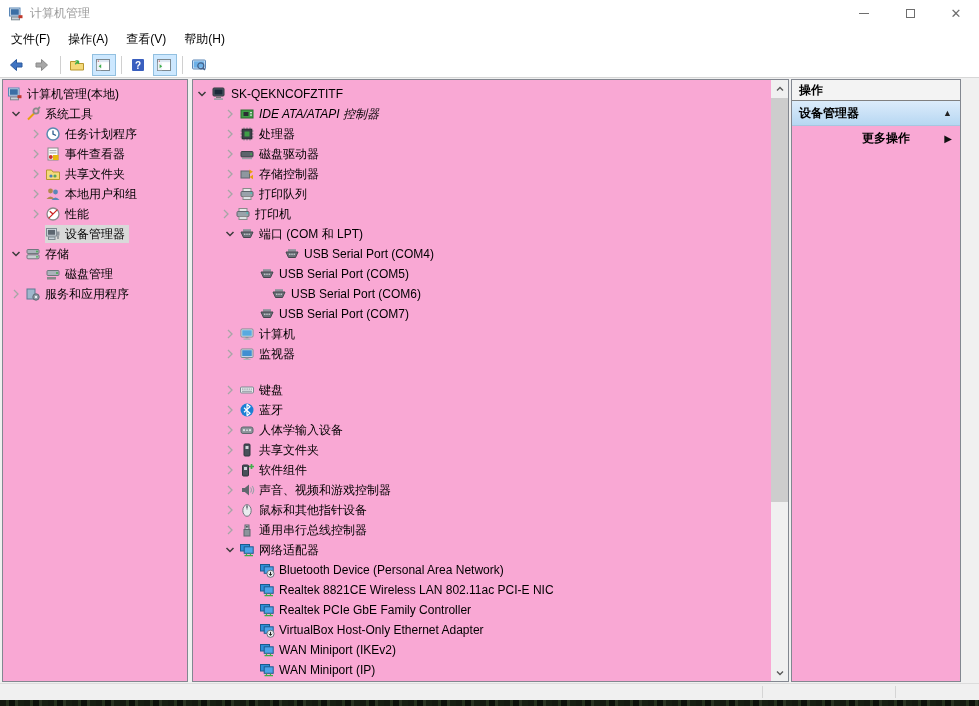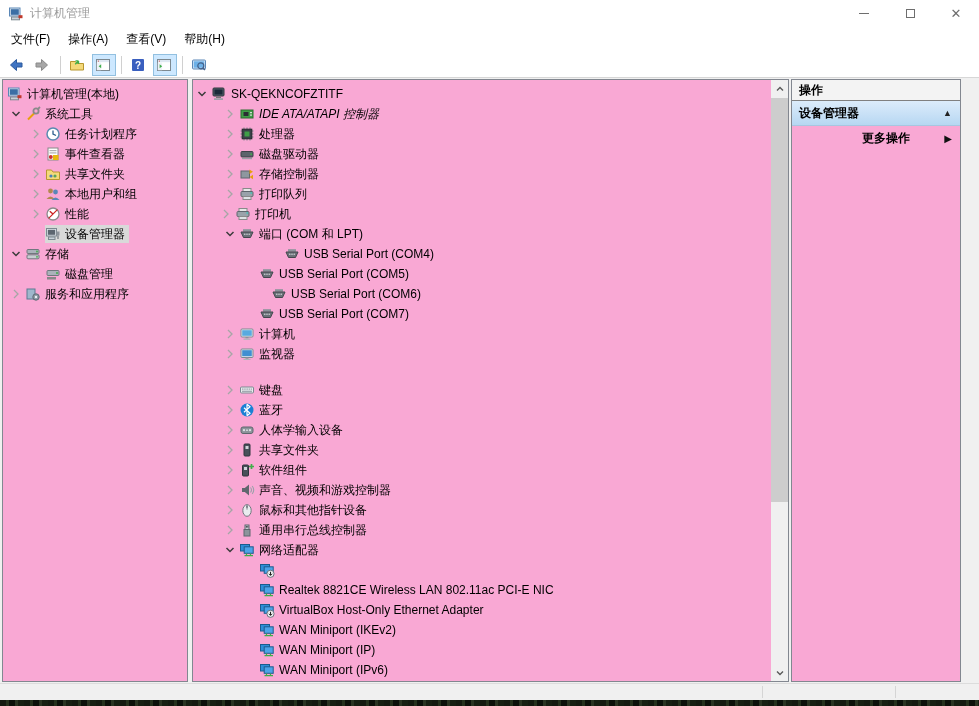--- a/index.html
+++ b/index.html
@@ -751,33 +751,47 @@
             <span class="chev"></span>
             <span class="selwrap">
               <span class="ticon">
                 <svg width="16" height="16" viewBox="0 0 16 16">
                   <rect x="1.5" y="2.5" width="9" height="6.5" fill="#2f8fd8" stroke="#1d5c8e"></rect>
                   <rect x="5.2" y="4.8" width="9" height="6.5" fill="#4da3e8" stroke="#1d5c8e"></rect>
                   <circle cx="11.5" cy="11.8" r="3.6" fill="#e9ecef" stroke="#6f777e"></circle>
                   <path d="M11.5 9.8 v3.4 M10 11.8 l1.5 1.6 1.5 -1.6" stroke="#222" stroke-width="1" fill="none"></path>
                 </svg>
               </span>
+              <span class="tlabel">Bluetooth Device (Personal Area Network)</span>
             </span>
           </div>
           <div class="tree-row" style="padding-left: 48px;">
             <span class="chev"></span>
             <span class="selwrap">
               <span class="ticon">
                 <svg width="16" height="16" viewBox="0 0 16 16">
                   <rect x="1.5" y="2.5" width="9" height="6.5" fill="#2f8fd8" stroke="#1d5c8e"></rect>
                   <rect x="5.2" y="4.8" width="9" height="6.5" fill="#4da3e8" stroke="#1d5c8e"></rect>
                   <path d="M7.5 11.5 v2.2 M11.5 11.5 v2.2 M5.5 13.7 h8.5" stroke="#3fae49" stroke-width="1.2" fill="none"></path>
                 </svg>
               </span>
               <span class="tlabel">Realtek 8821CE Wireless LAN 802.11ac PCI-E NIC</span>
+            </span>
+          </div>
+          <div class="tree-row" style="padding-left: 48px;">
+            <span class="chev"></span>
+            <span class="selwrap">
+              <span class="ticon">
+                <svg width="16" height="16" viewBox="0 0 16 16">
+                  <rect x="1.5" y="2.5" width="9" height="6.5" fill="#2f8fd8" stroke="#1d5c8e"></rect>
+                  <rect x="5.2" y="4.8" width="9" height="6.5" fill="#4da3e8" stroke="#1d5c8e"></rect>
+                  <path d="M7.5 11.5 v2.2 M11.5 11.5 v2.2 M5.5 13.7 h8.5" stroke="#3fae49" stroke-width="1.2" fill="none"></path>
+                </svg>
+              </span>
+              <span class="tlabel">Realtek PCIe GbE Family Controller</span>
             </span>
           </div>
           <div class="tree-row" style="padding-left: 48px;">
             <span class="chev"></span>
             <span class="selwrap">
               <span class="ticon">
                 <svg width="16" height="16" viewBox="0 0 16 16">
                   <rect x="1.5" y="2.5" width="9" height="6.5" fill="#2f8fd8" stroke="#1d5c8e"></rect>
                   <rect x="5.2" y="4.8" width="9" height="6.5" fill="#4da3e8" stroke="#1d5c8e"></rect>
                   <circle cx="11.5" cy="11.8" r="3.6" fill="#e9ecef" stroke="#6f777e"></circle>

